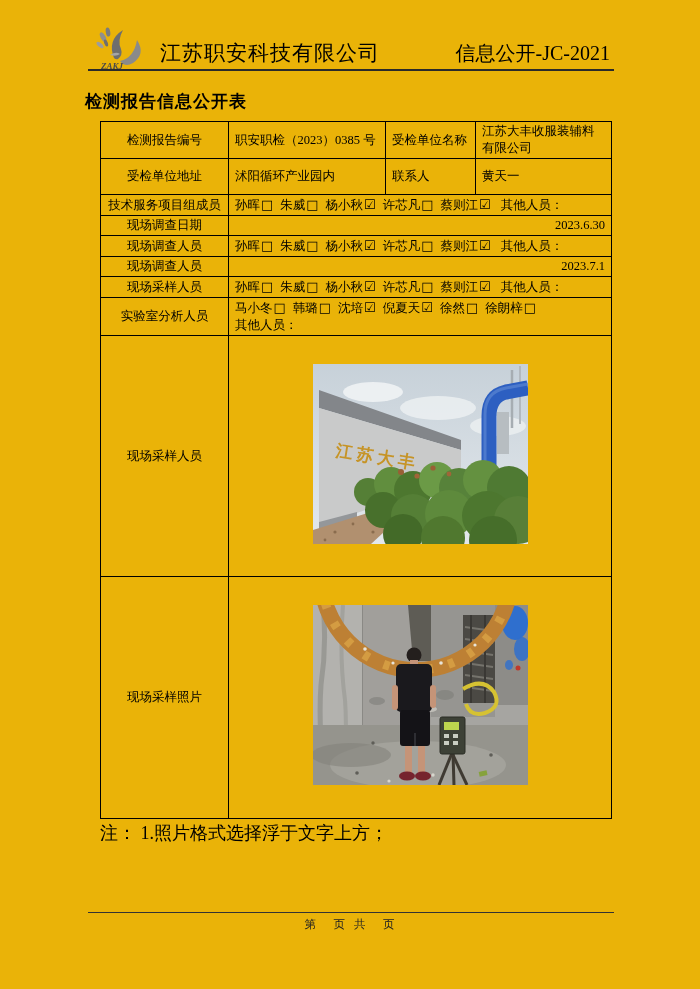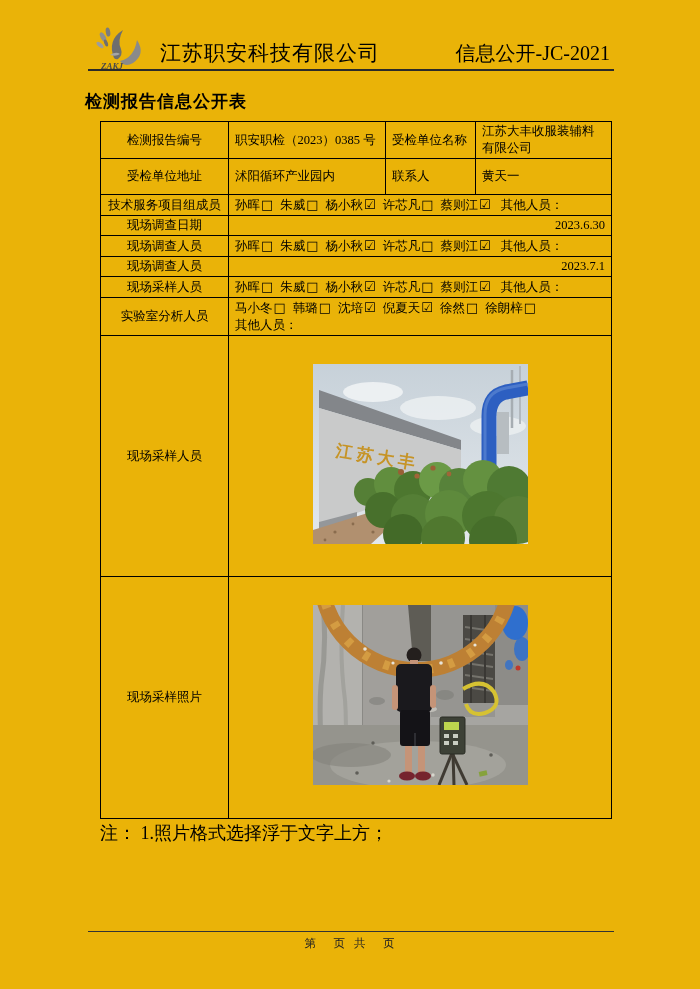--- a/index.html
+++ b/index.html
@@ -19,21 +19,21 @@
   .main-table{position:absolute;top:121px;left:100px;border-collapse:collapse;table-layout:fixed;}
   .main-table td{border:1px solid #000;font-size:12.5px;line-height:17px;padding:1px 6px;overflow:hidden;}
   .main-table td.lbl{text-align:center;padding:1px 4px;}
   .main-table td.ctr{text-align:right;margin-left:13px;}
   .main-table td.photo-cell{padding:0;text-align:center;vertical-align:middle;}
   .member{margin-right:7px;white-space:nowrap;}
   .cbx{font-family:"DejaVu Sans","Liberation Sans",sans-serif;font-size:13px;margin-left:1px;}
   
   .doc-note{position:absolute;top:821px;left:100px;font-size:18px;}
   .doc-footer{position:absolute;top:912px;left:88px;width:526px;border-top:1.5px solid #333;
-    text-align:center;font-size:11.5px;padding-top:4px;letter-spacing:3px;color:#222;margin-top:19px;}
+    text-align:center;font-size:11.5px;padding-top:4px;letter-spacing:3px;color:#222;}
   .photo-wrap{display:inline-block;line-height:0;}
 </style>
 </head>
 <body>
 
 <div class="page">
 
   <div class="doc-header">
     <svg class="logo-svg" width="60" height="44" viewBox="0 0 60 44">
       <ellipse cx="9" cy="10" rx="2.4" ry="5" fill="#8f8f8f" transform="rotate(-28 9 10)"></ellipse>

